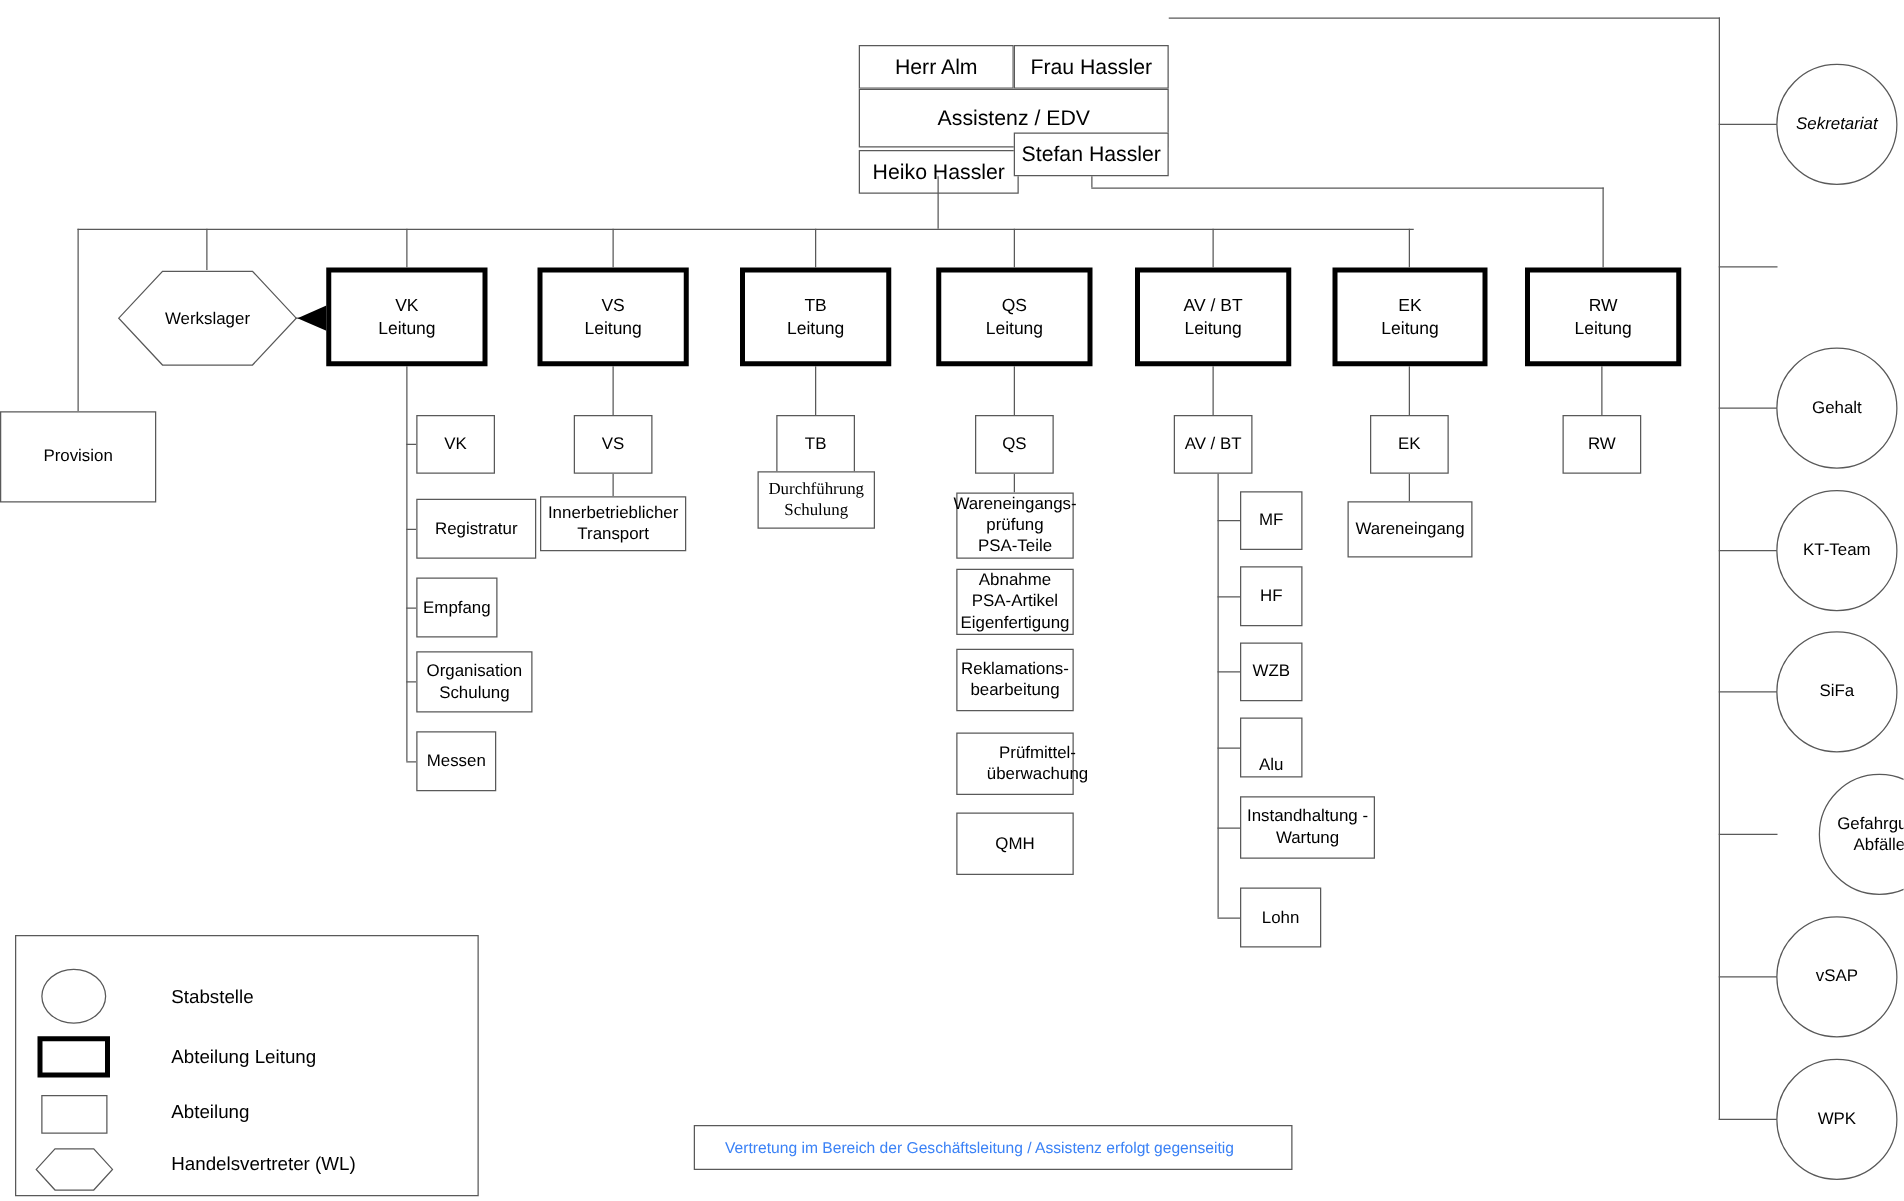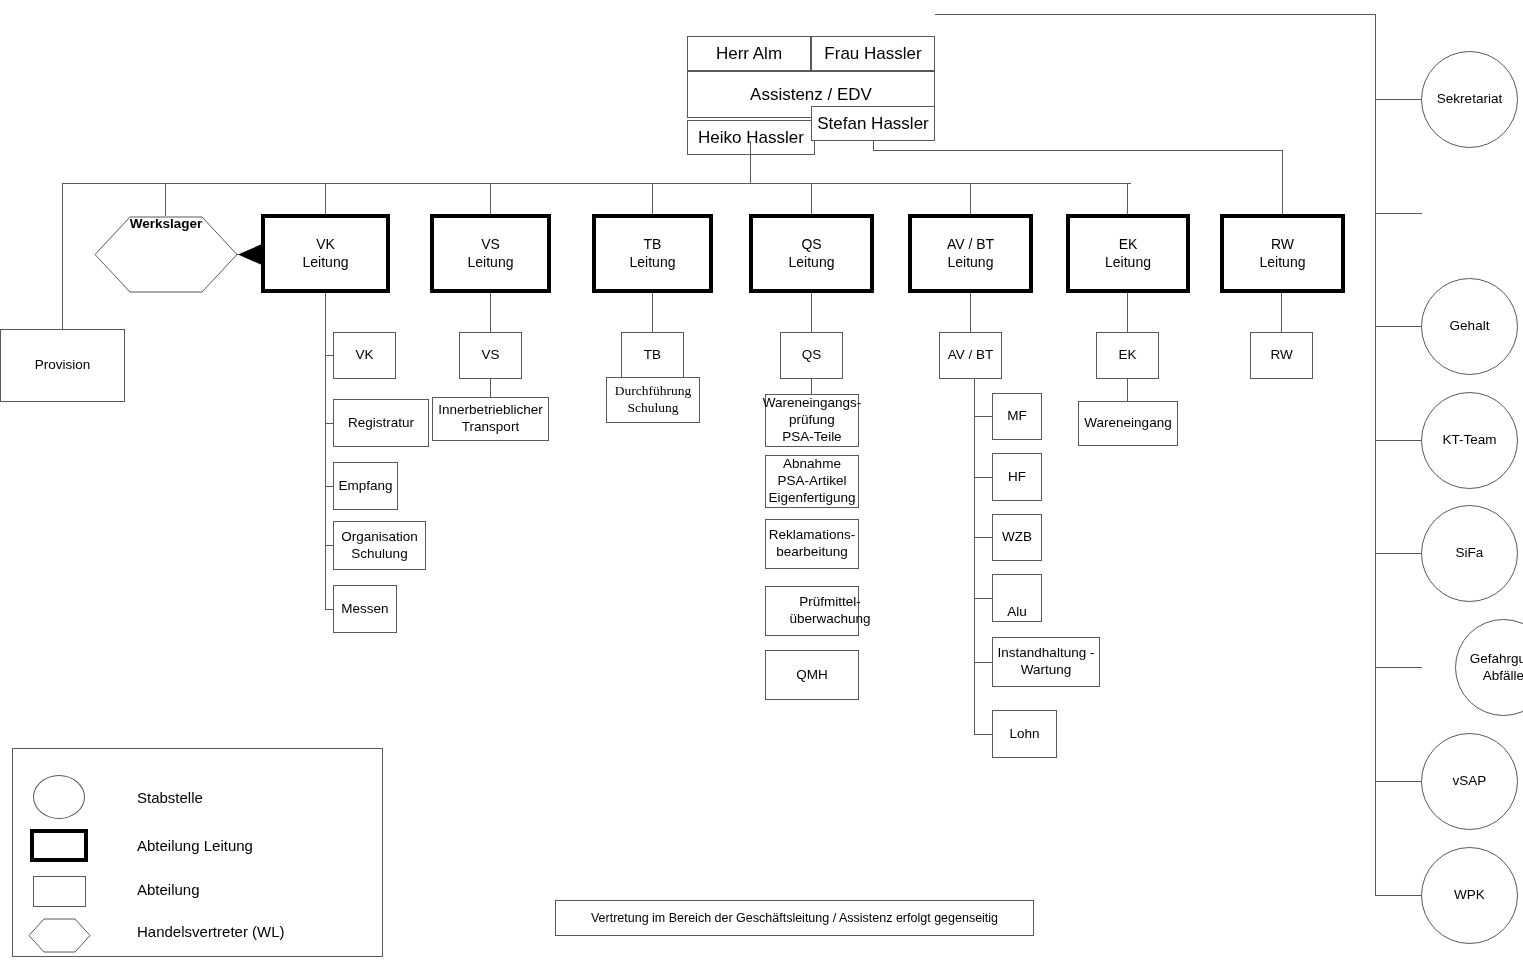--- a/index.html
+++ b/index.html
@@ -62,24 +62,24 @@
   }
   .hline { height: 1px; }
   .vline { width: 1px; }
   
   .hex { position: absolute; }
   .hex svg { display: block; }
   .hex .hex-label {
     position: absolute;
     inset: 0;
     display: flex;
+    align-items: center;
     justify-content: center;
     font-size: 13.5px;
     color: #000000;
-    font-weight: bold;
   }
   
   .arrow { position: absolute; }
   
   #legend-box {
     position: absolute;
     box-sizing: border-box;
     border: 1px solid #595959;
     background: #ffffff;
   }
@@ -108,23 +108,23 @@
     border: 1px solid #595959;
     background: #fff;
   }
   #footer-note {
     position: absolute;
     box-sizing: border-box;
     border: 1px solid #595959;
     background: #ffffff;
     display: flex;
     align-items: center;
-    justify-content: center;
     font-size: 12.5px;
-    color: #000000;
+    color: #3b82f6;
+    padding-left: 24px;
   }
 </style>
 </head>
 <body>
 
 <div id="canvas">
 
   <div class="hdr-cell" style="left:687px; top:36px; width:124px; height:35px;">
     <span>Herr Alm</span>
   </div>
@@ -146,21 +146,21 @@
 
   <div class="ln hline" style="left:1375px; top:99px; width:47px; height:1px;"></div>
   <div class="ln hline" style="left:1375px; top:213px; width:47px; height:1px;"></div>
   <div class="ln hline" style="left:1375px; top:326px; width:47px; height:1px;"></div>
   <div class="ln hline" style="left:1375px; top:440px; width:47px; height:1px;"></div>
   <div class="ln hline" style="left:1375px; top:553px; width:47px; height:1px;"></div>
   <div class="ln hline" style="left:1375px; top:667px; width:47px; height:1px;"></div>
   <div class="ln hline" style="left:1375px; top:781px; width:47px; height:1px;"></div>
   <div class="ln hline" style="left:1375px; top:895px; width:47px; height:1px;"></div>
 
-  <div class="node staff" style="left:1421px; top:51px; width:97px; height:97px;">
+  <div class="node staff" style="left:1421px; top:51px; width:97px; height:97px;font-style:italic;">
     <span>Sekretariat</span>
   </div>
   <div class="node staff" style="left:1421px; top:278px; width:97px; height:97px;">
     <span>Gehalt</span>
   </div>
   <div class="node staff" style="left:1421px; top:392px; width:97px; height:97px;">
     <span>KT-Team</span>
   </div>
   <div class="node staff" style="left:1421px; top:505px; width:97px; height:97px;">
     <span>SiFa</span>

